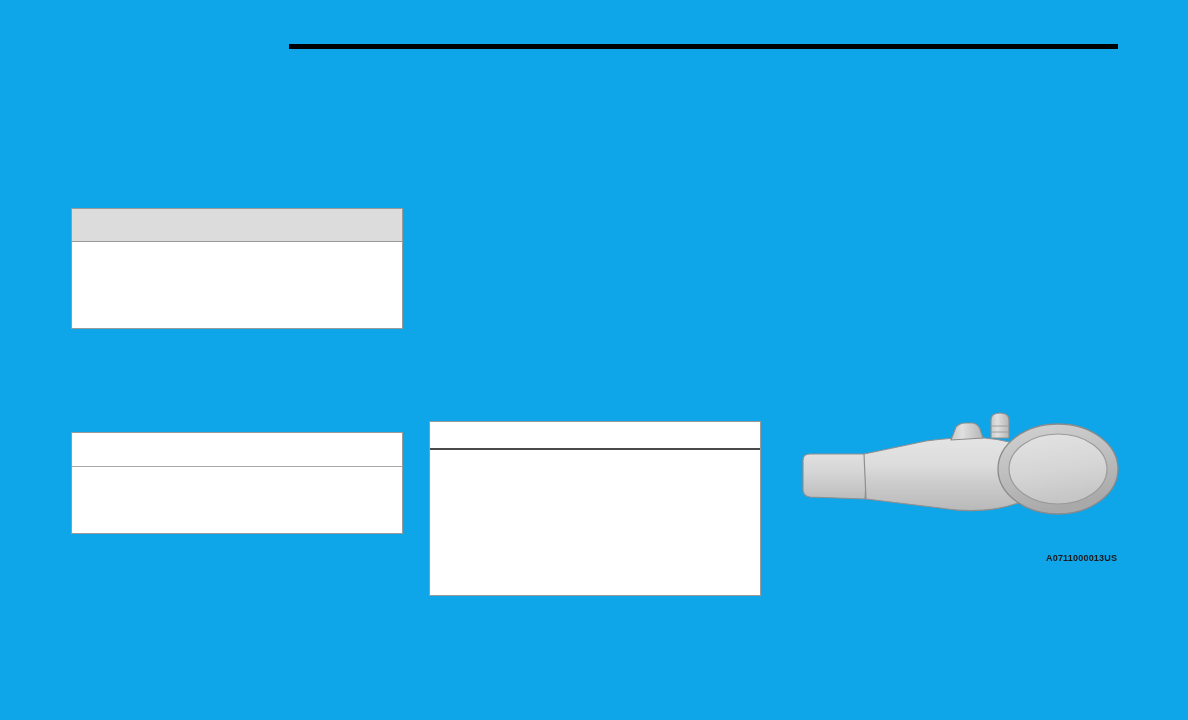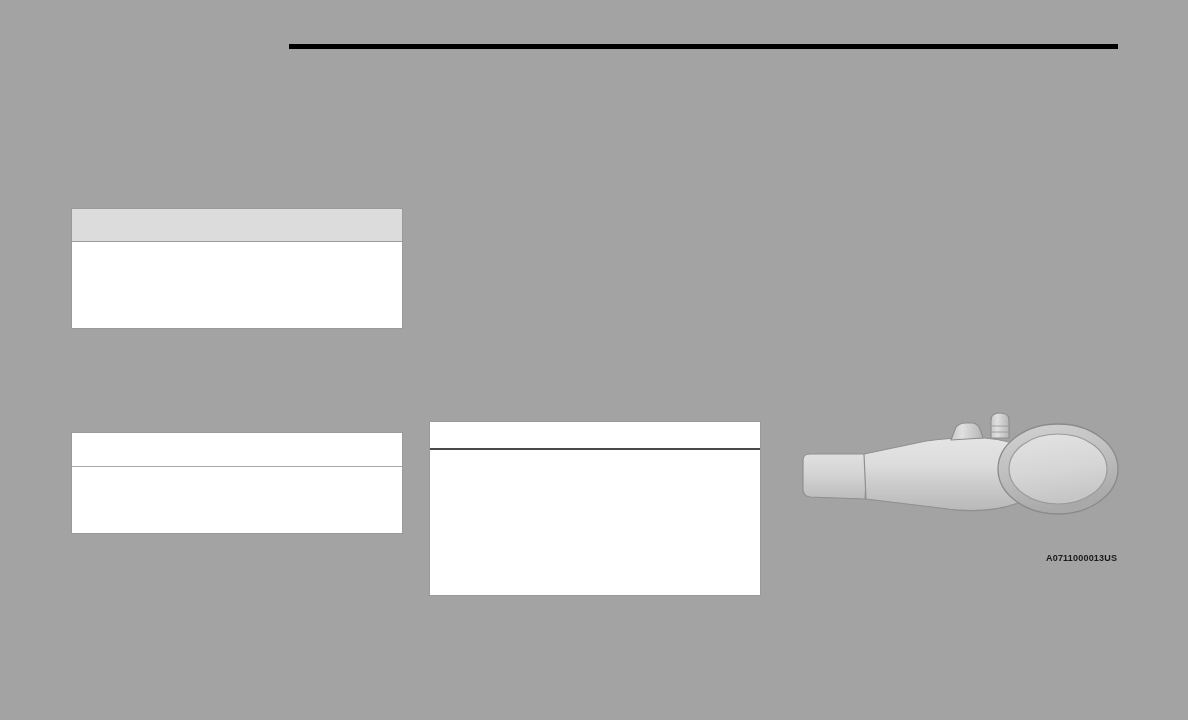--- a/index.html
+++ b/index.html
@@ -8,21 +8,21 @@
     background: #ffffff;
   }
   body {
     font-family: "Liberation Sans", sans-serif;
     color: #000000;
   }
   #page {
     position: relative;
     width: 1188px;
     height: 720px;
-    background: #a3a3a3;
+    background: #0ea5e9;
     overflow: hidden;
   }
 
   
   .header-rule {
     position: absolute;
     left: 289px;
     top: 44px;
     width: 829px;
     height: 5px;

